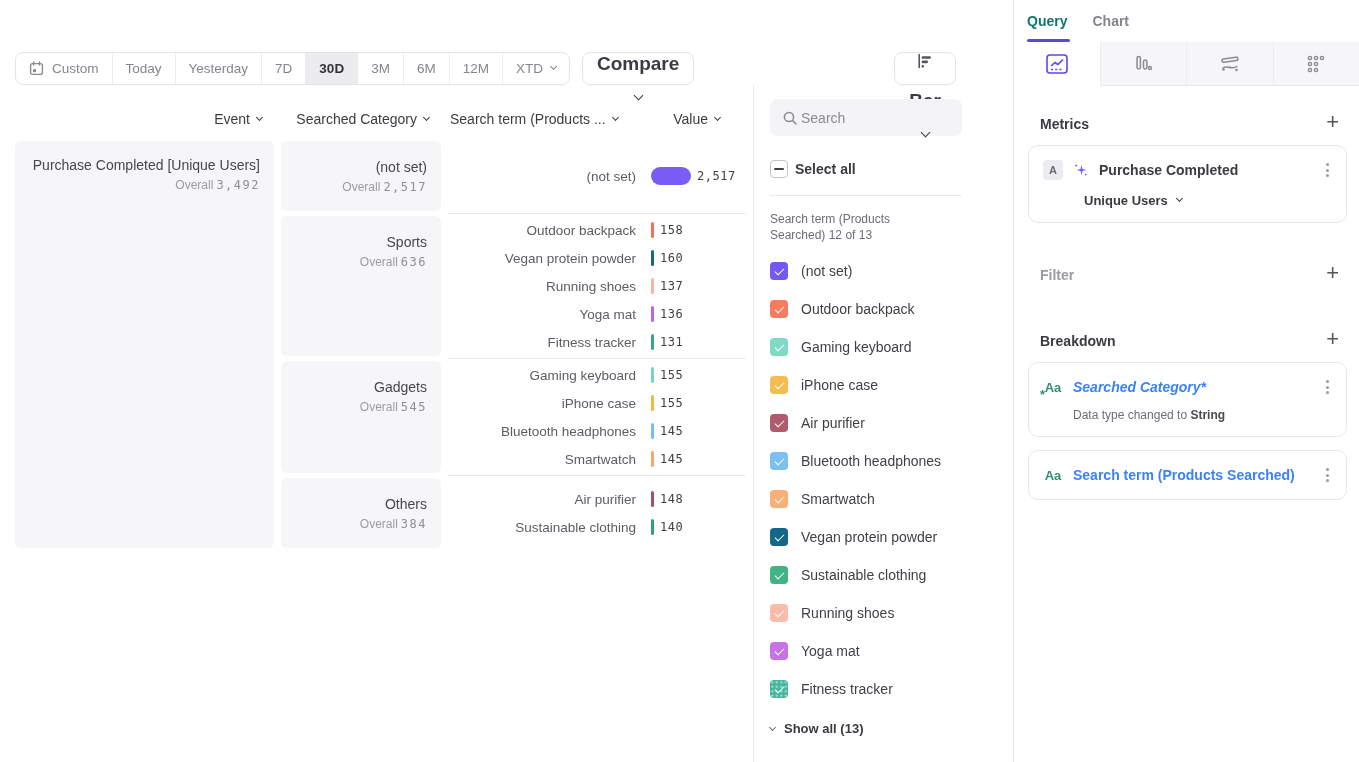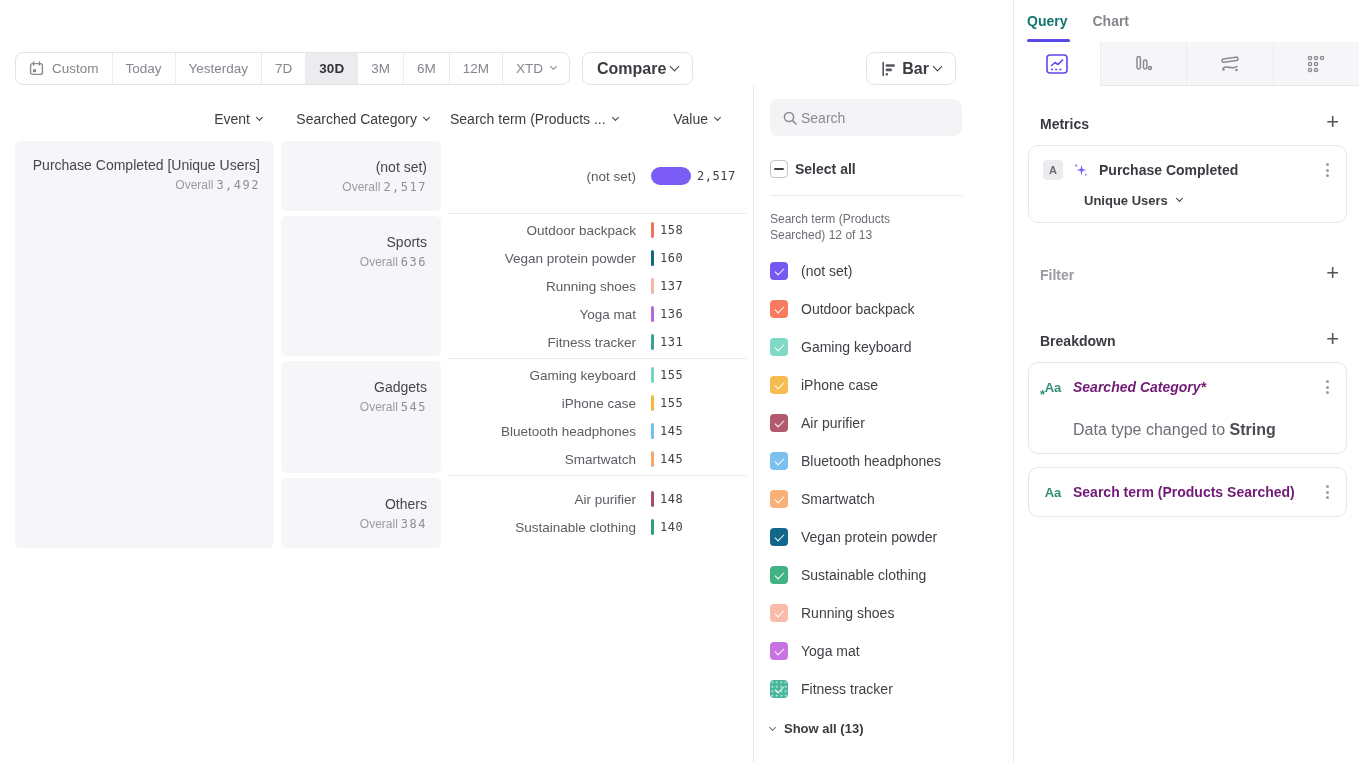--- a/index.html
+++ b/index.html
@@ -8,21 +8,21 @@
   .app { display:flex; width:1359px; height:762px; }
 
   
   .left-region { width:1013px; flex:none; display:flex; flex-direction:column; }
   .toolbar { display:flex; align-items:center; justify-content:space-between; margin:52px 0 0 15px; flex:none; }
   .toolbar-left { display:flex; align-items:center; }
   .seg { display:flex; align-items:stretch; border:1px solid #e4e4e8; border-radius:8px; height:33px; overflow:hidden; background:#fff; }
   .seg-btn { display:flex; align-items:center; gap:8px; padding:0 13px; font-size:13.5px; color:#85858d; font-weight:500; border-right:1px solid #ececf0; cursor:pointer; white-space:nowrap; }
   .seg-btn:last-child { border-right:none; }
   .seg-btn.sel { background:#ececee; color:#33333a; font-weight:700; }
-  .btn { display:flex; align-items:center; gap:5px; border:1px solid #e4e4e8; border-radius:8px; height:33px; padding:0 14px; font-size:16px; font-weight:600; color:#3b3b42; background:#fff; cursor:pointer; }
+  .btn { display:flex; align-items:center; gap:21px; border:1px solid #e4e4e8; border-radius:8px; height:33px; padding:0 14px; font-size:19px; font-weight:600; color:#3b3b42; background:#fff; cursor:pointer;flex-direction:column; }
   .compare-btn { margin-left:12px; }
   .bar-btn { margin-right:57px; }
   .chev { display:inline-block; width:7px; height:7px; border-right:1.6px solid currentColor; border-bottom:1.6px solid currentColor; transform:rotate(45deg); margin-top:-4px; flex:none; }
   .chev.sm { width:5px; height:5px; }
 
   .content-row { flex:1; display:flex; min-height:0; }
   .chart-area { flex:1; padding-left:15px; }
   .chart-header { display:flex; align-items:center; height:36px; margin-top:16px; font-size:14px; font-weight:500; color:#3b3b42; }
   .h-cell { display:flex; align-items:center; gap:7px; }
   .h-event { width:259px; justify-content:flex-end; padding-right:12px; }
@@ -88,23 +88,23 @@
   .qcard-row { display:flex; align-items:center; gap:10px; }
   .abadge { width:20px; height:20px; border-radius:4px; background:#ececf0; color:#6a6a73; font-size:11px; font-weight:600; display:flex; align-items:center; justify-content:center; flex:none; }
   .metric-name { font-size:14px; font-weight:600; color:#3a3a41; flex:1; }
   .kebab { display:flex; flex-direction:column; gap:2.5px; padding:3px; cursor:pointer; }
   .kebab i { width:3px; height:3px; border-radius:50%; background:#9a9aa2; }
   .measure-row { margin-top:13px; padding-left:41px; display:flex; gap:9px; align-items:center; font-size:13px; font-weight:700; color:#3a3a41; cursor:pointer; }
   .sec-filter { margin-top:38px; }
   .sec-breakdown { margin-top:44px; }
   .aa-icon { color:#2f9076; font-weight:700; font-size:13px; width:20px; text-align:center; position:relative; flex:none; }
   .aa-icon .mod-star { position:absolute; left:-3px; bottom:-7px; font-size:13px; color:#2f9076; }
-  .bd-name { font-size:14px; font-weight:600; color:#701a75; flex:1; }
+  .bd-name { font-size:14px; font-weight:600; color:#3b82f6; flex:1; }
   .bd-name.it { font-style:italic; }
-  .bd-note { margin-top:24px; padding-left:30px; font-size:16px; color:#6d6d76; }
+  .bd-note { margin-top:11px; padding-left:30px; font-size:12px; color:#6d6d76; }
   .bd-note b { color:#4a4a52; font-weight:700; }
   svg { display:block; }
 </style>
 </head>
 <body>
 
 <div class="app">
 
   <div class="left-region">
     <div class="toolbar">

